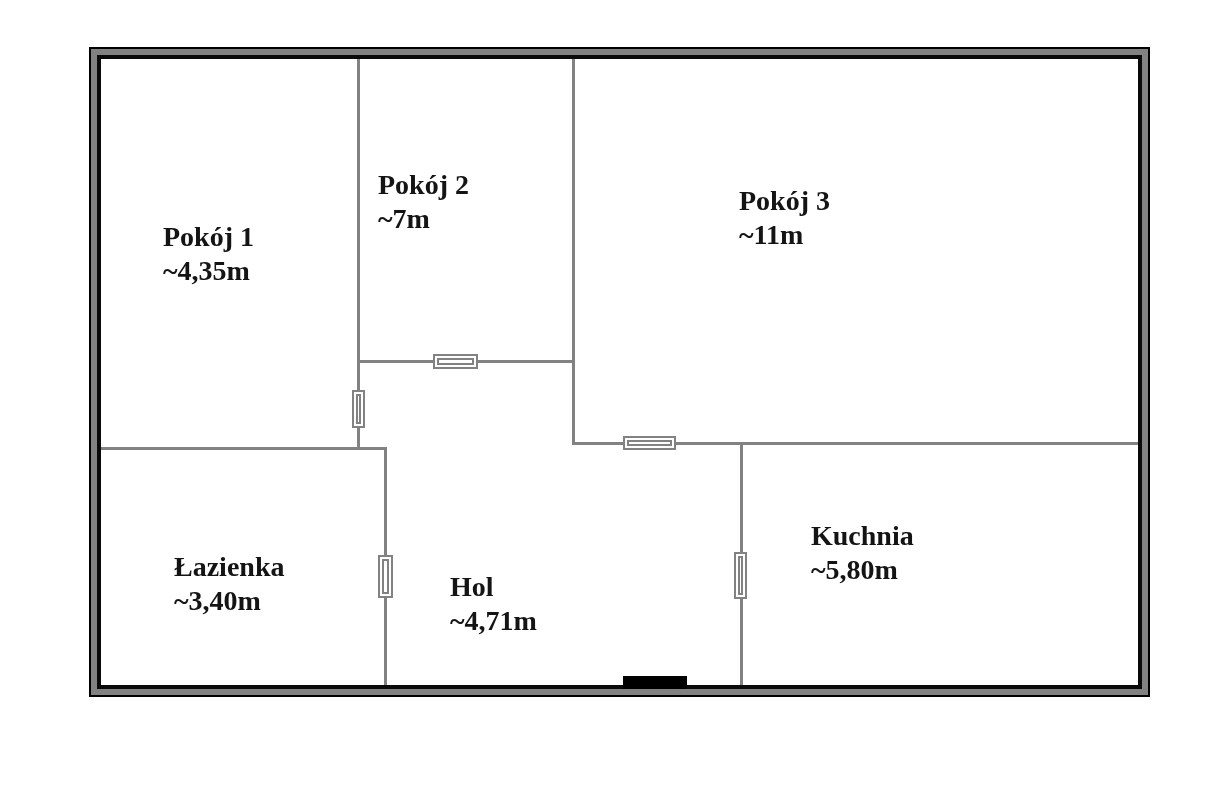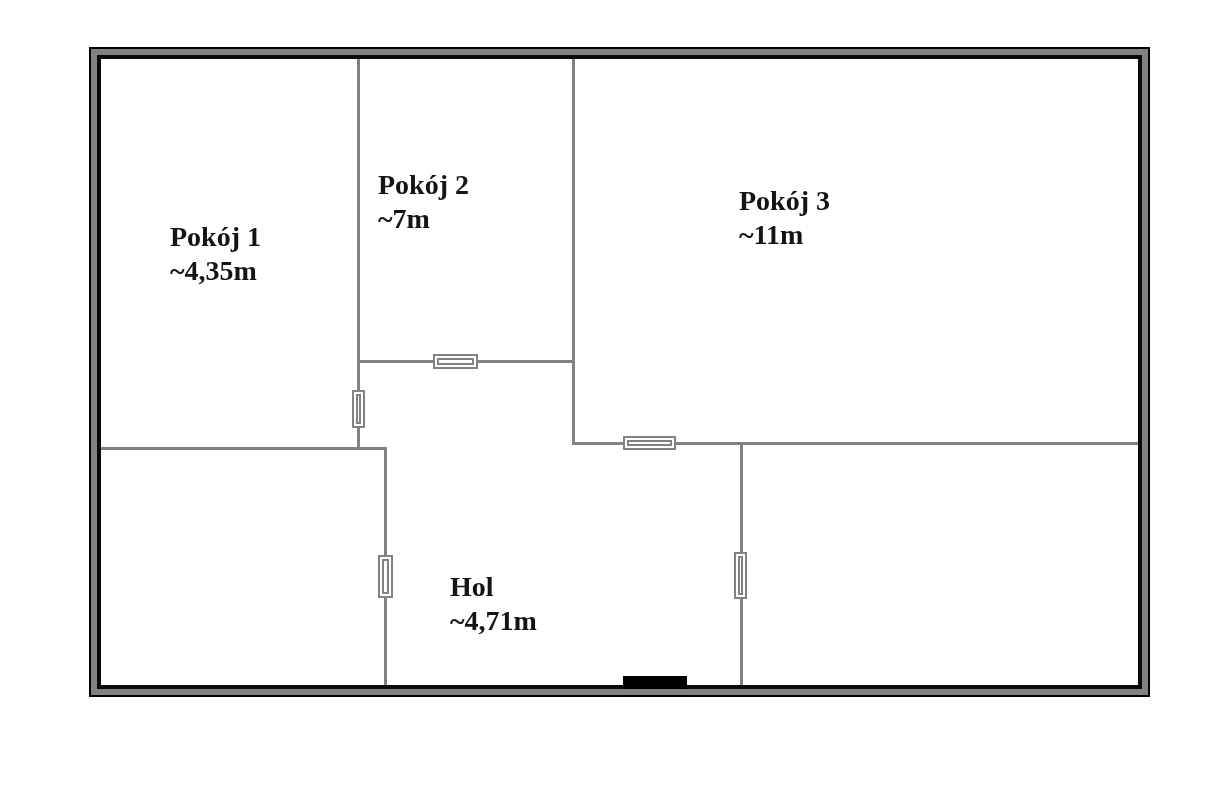--- a/index.html
+++ b/index.html
@@ -109,35 +109,43 @@
       <div class="door" style="left: 734px; top: 552px; width: 13px; height: 47px;">
         <i></i>
       </div>
       <div class="door" style="left: 378px; top: 555px; width: 15px; height: 43px;">
         <i></i>
       </div>
     </div>
 
   <div class="entrance" id="entrance" style="left: 623px; top: 676px; width: 64px; height: 13px;"></div>
 
-  <div class="room-label" style="left: 170px; top: 220px;">
+  <div class="room-label" style="left: 163px; top: 220px;">
     <div>Pokój 1</div>
     <div>~4,35m</div>
   </div>
 
   <div class="room-label" style="left: 378px; top: 168px;">
     <div>Pokój 2</div>
     <div>~7m</div>
   </div>
 
   <div class="room-label" style="left: 708px; top: 184px; margin-left: 31px;">
     <div>Pokój 3</div>
     <div>~11m</div>
   </div>
 
+  <div class="room-label" style="left: 174px; top: 550px;">
+    <div>Łazienka</div>
+    <div>~3,40m</div>
+  </div>
 
   <div class="room-label" style="left: 450px; top: 570px;">
     <div>Hol</div>
     <div>~4,71m</div>
   </div>
 
+  <div class="room-label" style="left: 811px; top: 519px;">
+    <div>Kuchnia</div>
+    <div>~5,80m</div>
+  </div>
 
 </div>
 
 </body></html>

